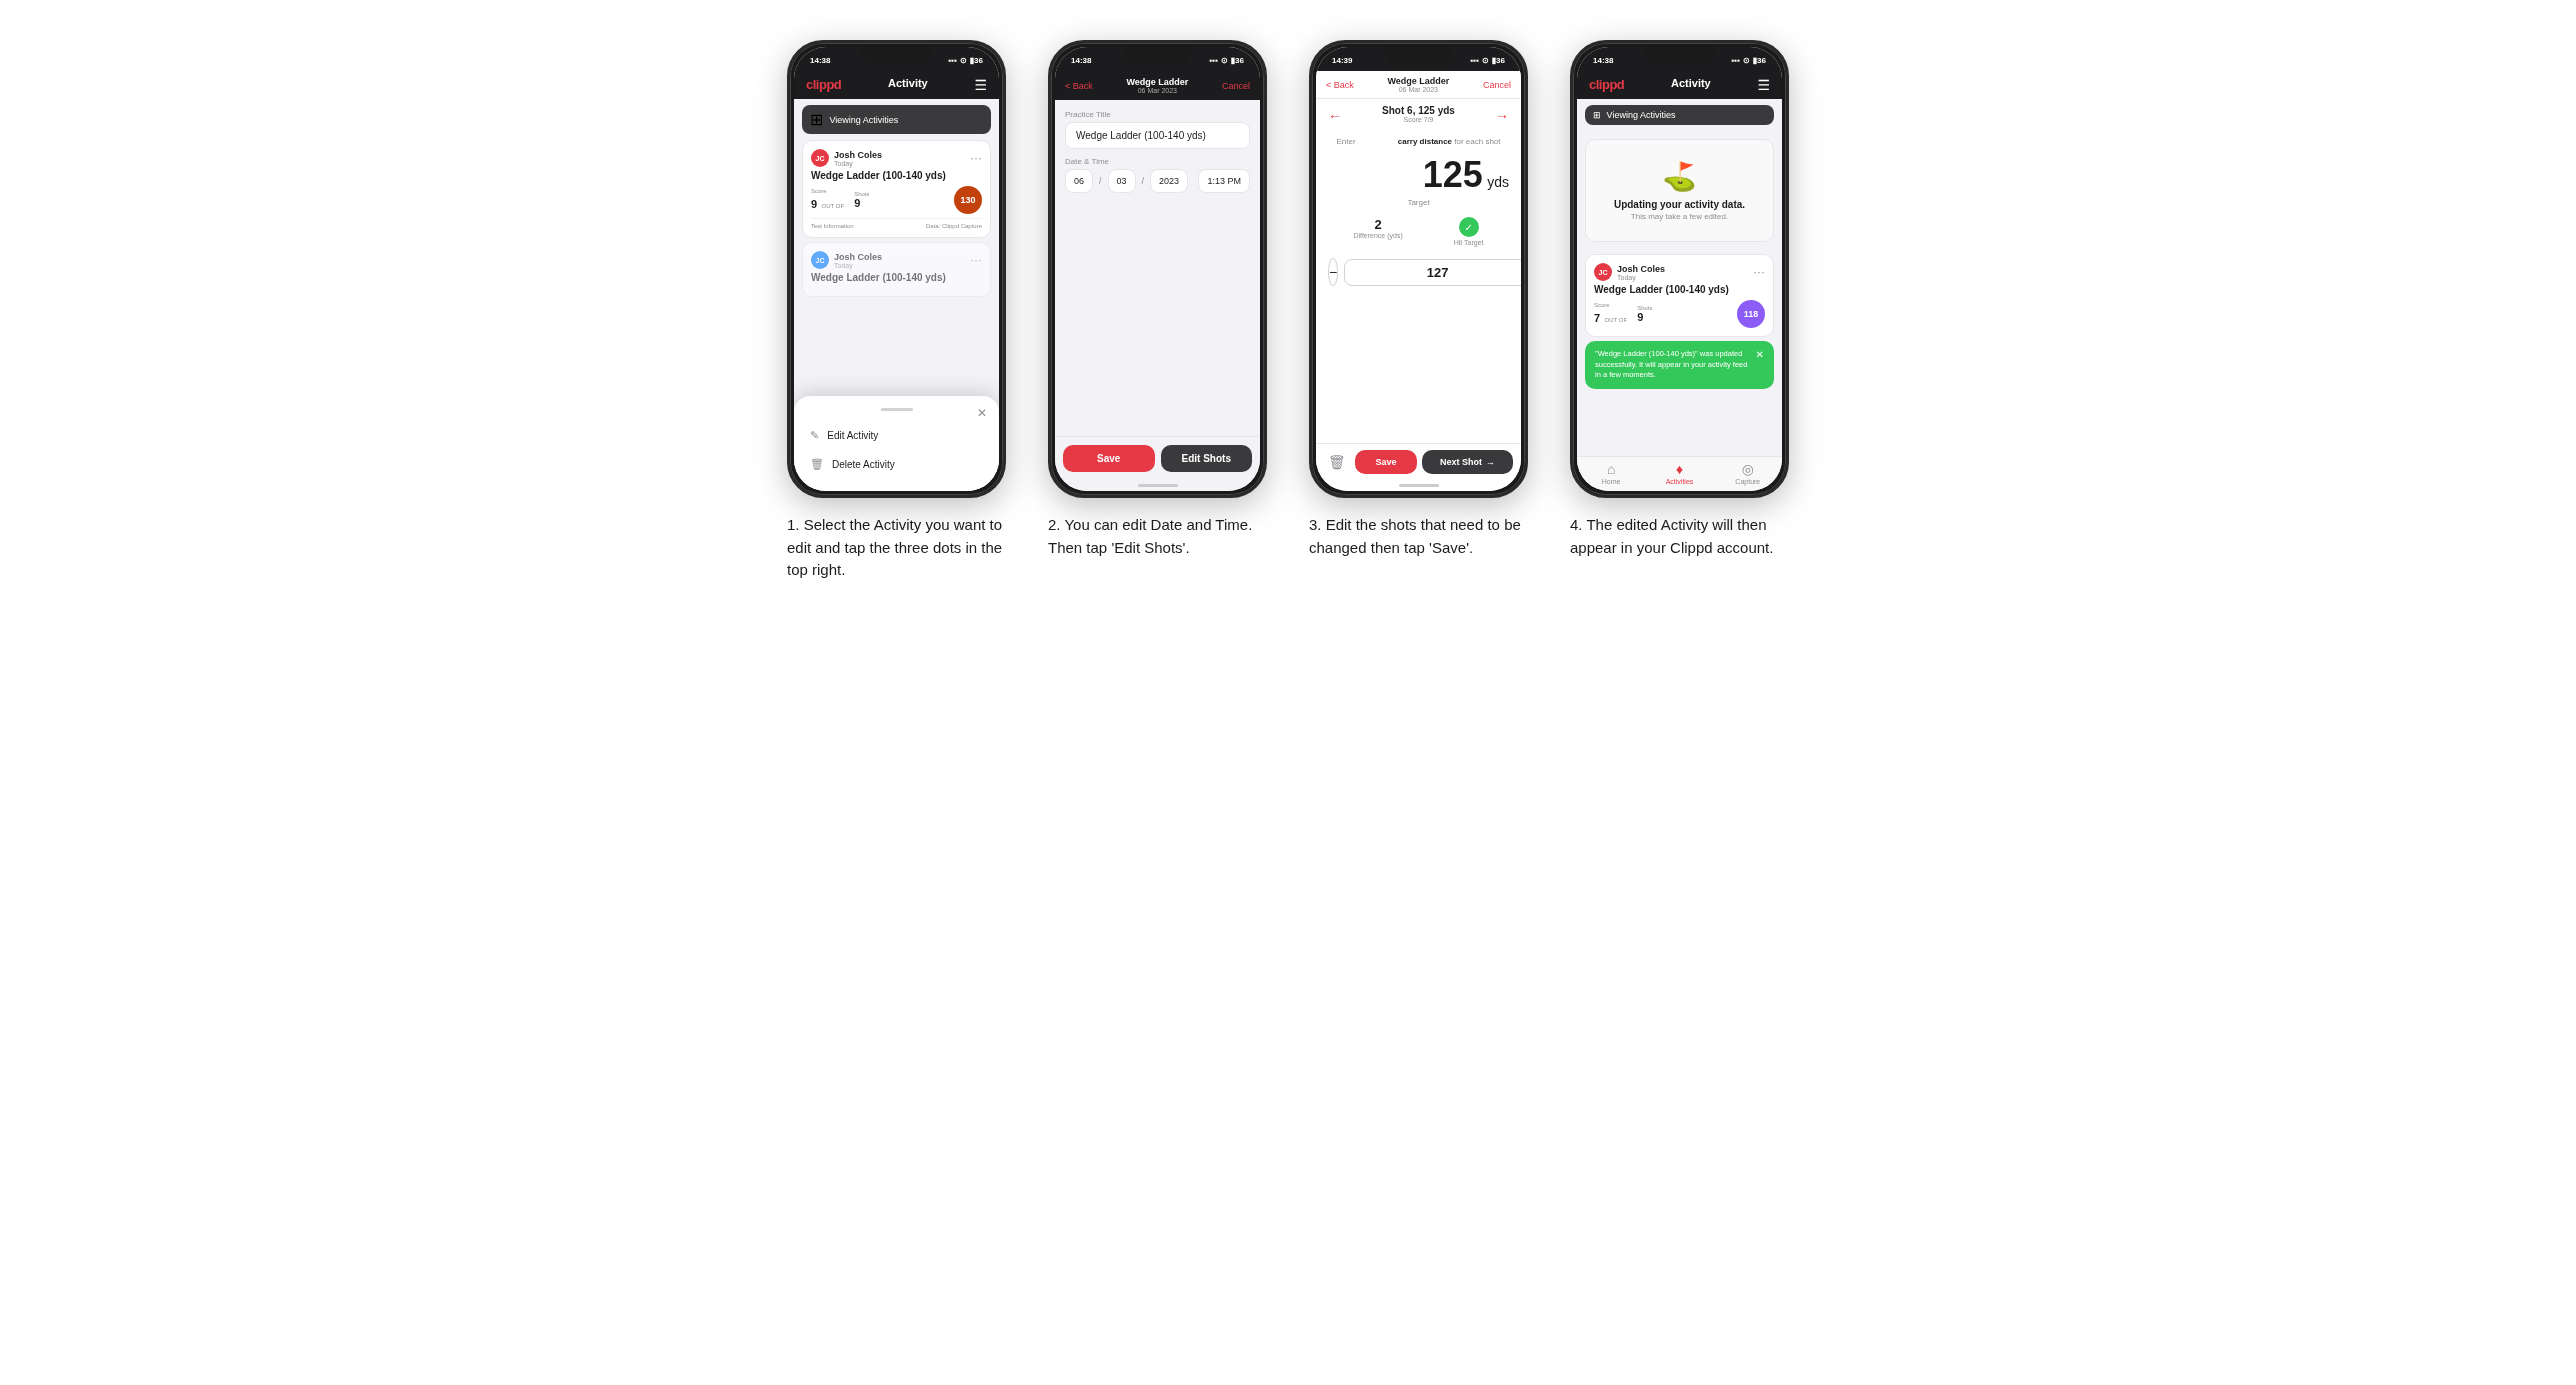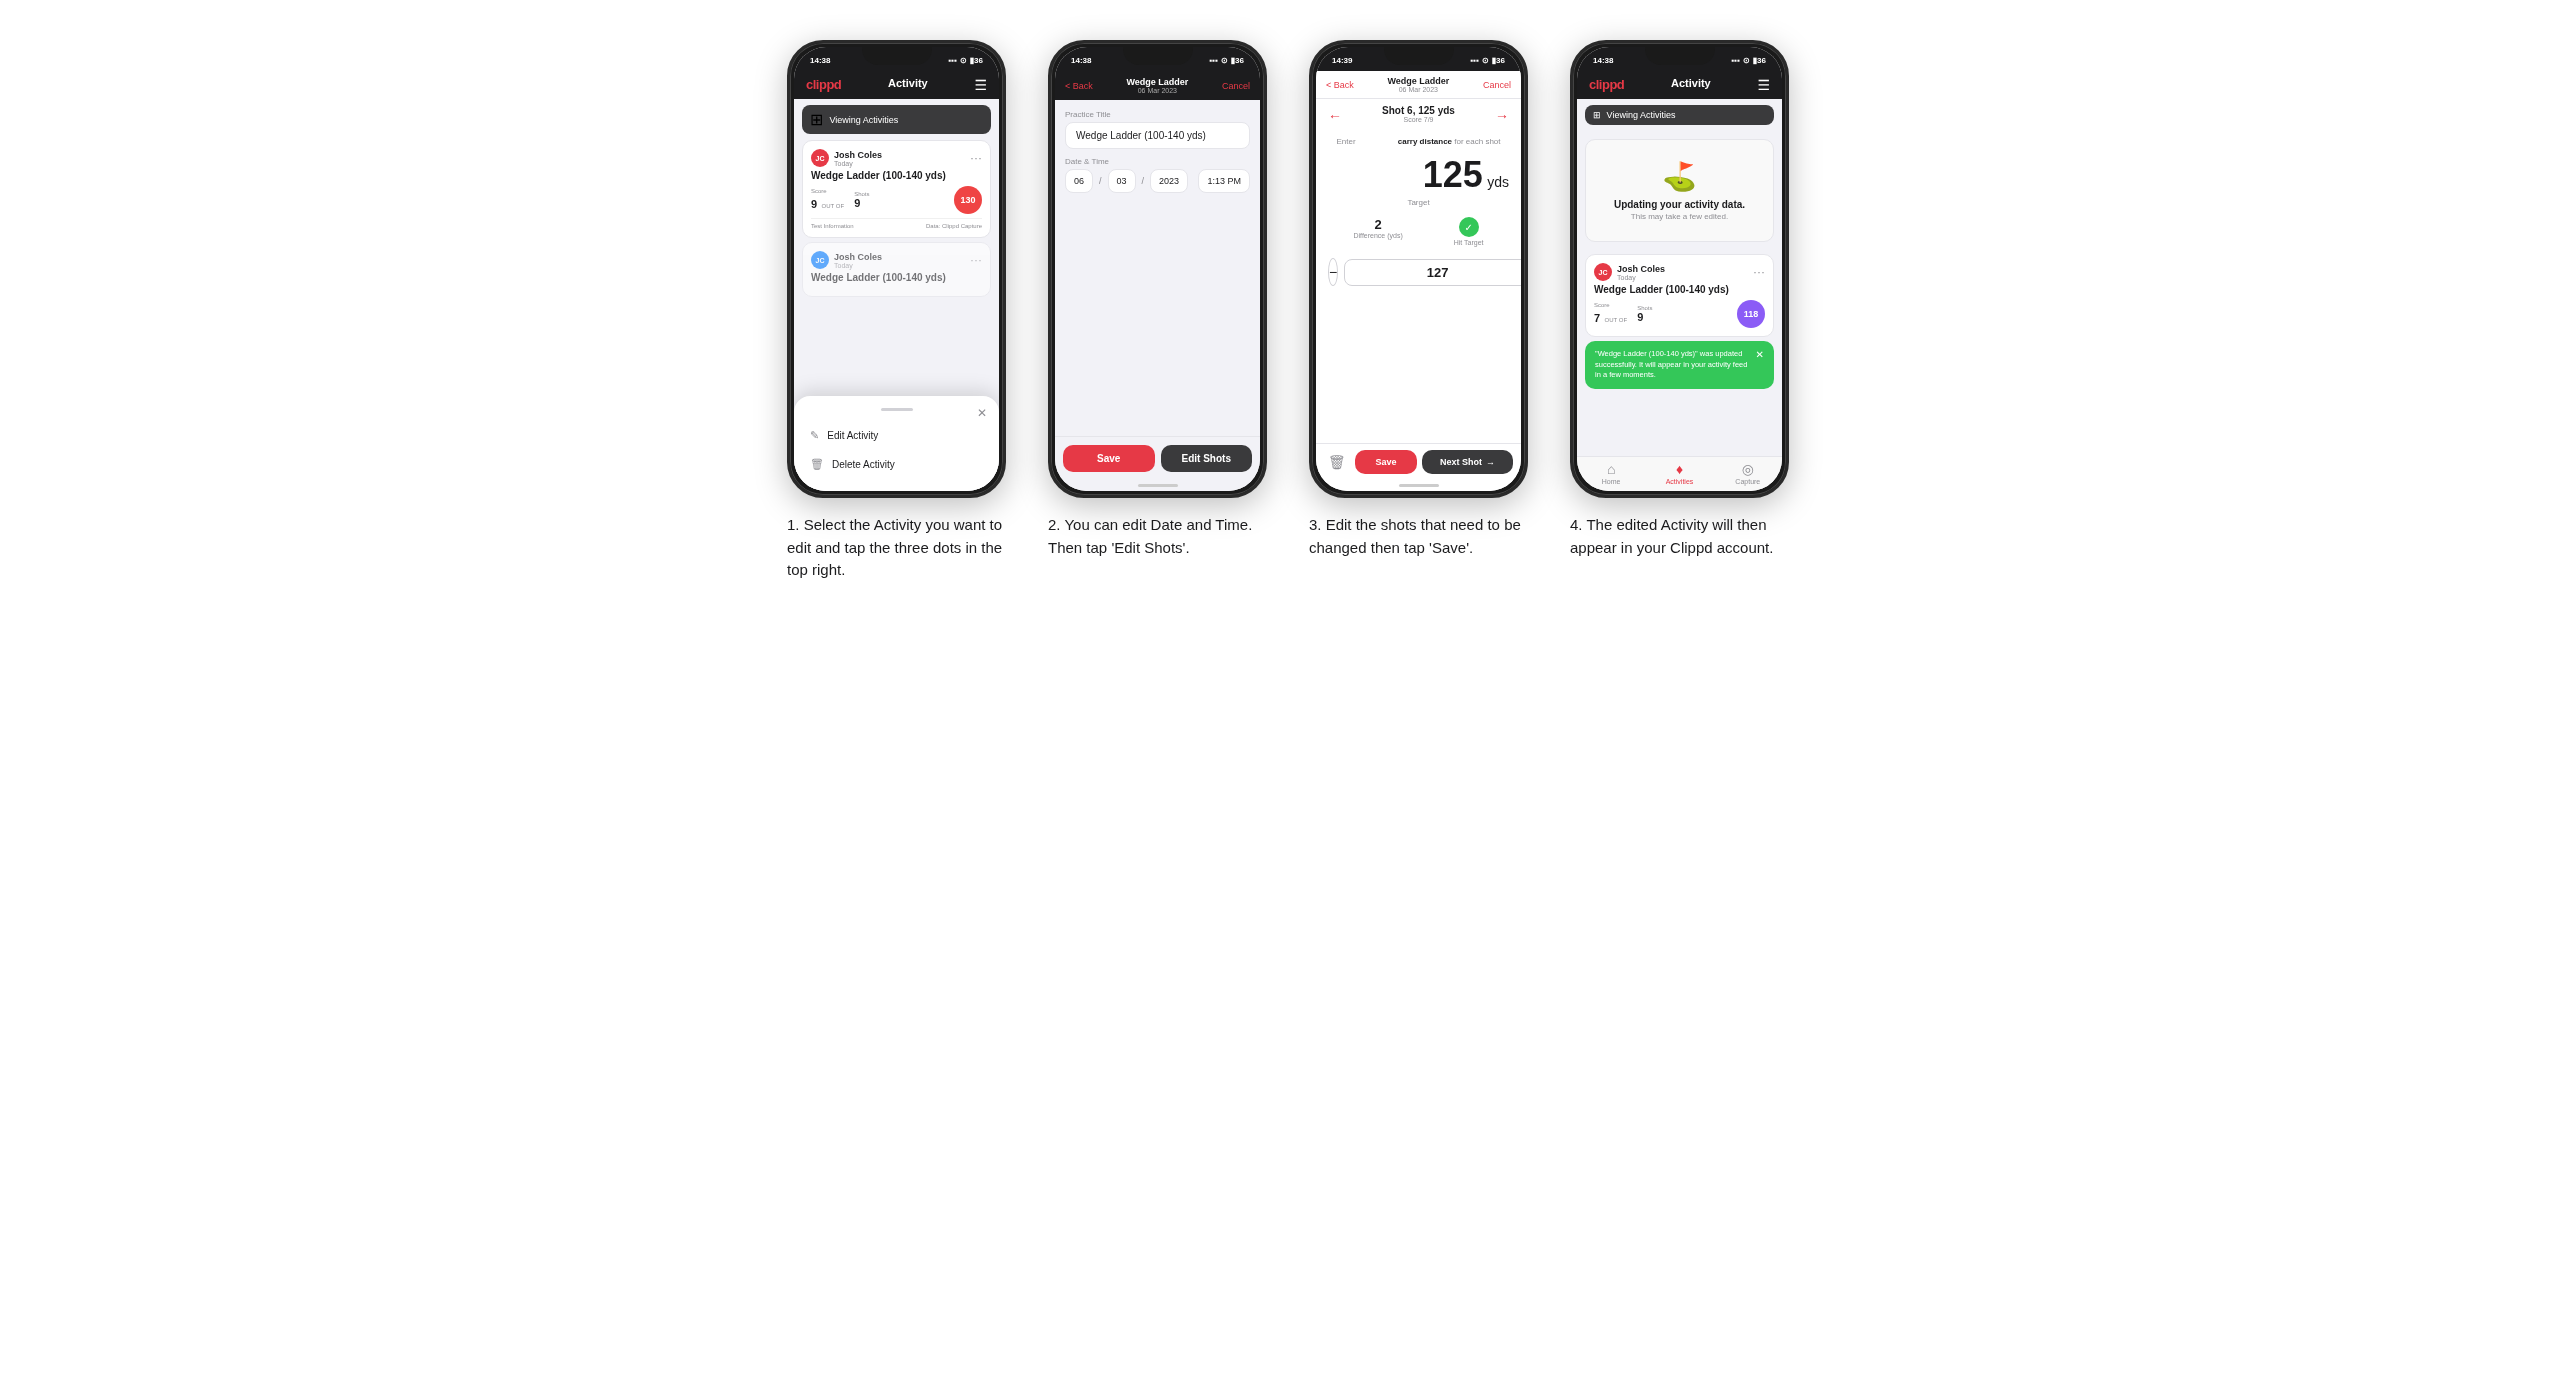--- a/index.html
+++ b/index.html
@@ -108,21 +108,21 @@
     .user-name { font-size: 9px; font-weight: 600; color: #1c1c1e; }
     .user-date { font-size: 7px; color: #8e8e93; }
     .three-dots { color: #8e8e93; font-size: 12px; cursor: pointer; }
     .card-title { font-size: 10px; font-weight: 700; color: #1c1c1e; margin-bottom: 5px; }
     .card-stats { display: flex; gap: 10px; align-items: center; }
     .stat-label { font-size: 6px; color: #8e8e93; }
     .stat-value { font-size: 11px; font-weight: 700; color: #1c1c1e; }
     .stat-outof { font-size: 6px; color: #8e8e93; }
     .score-badge {
       width: 28px; height: 28px; border-radius: 50%;
-      background: #ef4444;
+      background: #c2410c;
       display: flex; align-items: center; justify-content: center;
       color: #fff; font-size: 9px; font-weight: 700;
       margin-left: auto;
     }
     .score-badge.green { background: #8b5cf6; }
     .card-footer { display: flex; justify-content: space-between; margin-top: 4px; padding-top: 4px; border-top: 1px solid #f0f0f0; }
     .footer-text { font-size: 6px; color: #8e8e93; }
     
     .bottom-sheet {
       position: absolute;

